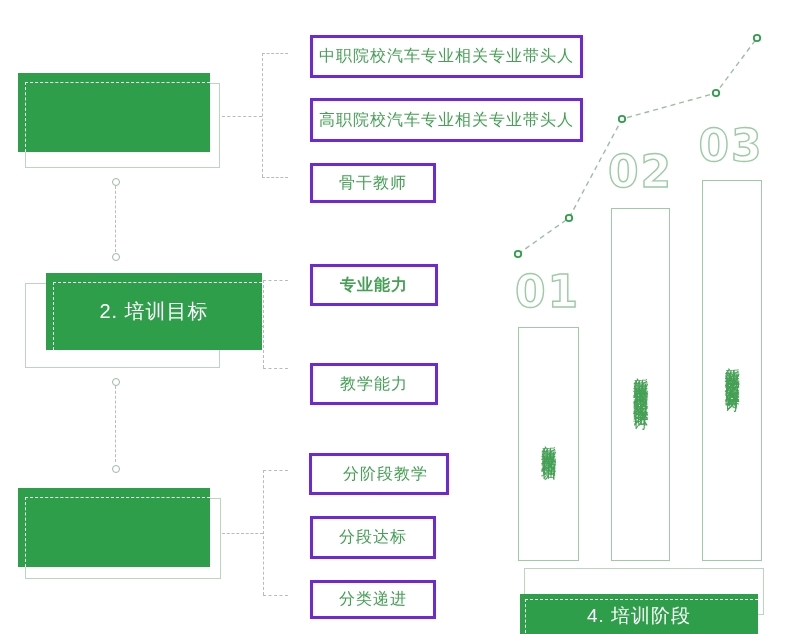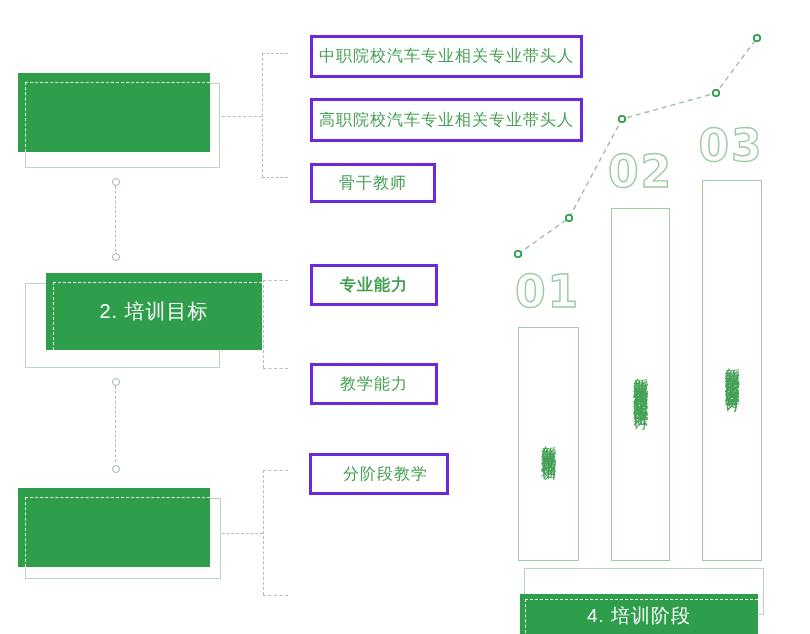--- a/index.html
+++ b/index.html
@@ -104,20 +104,26 @@
   <div class="node" style="left:112px;top:465px;"></div>
 
   <div class="outline" style="left:25px;top:498px;width:194px;height:79px;"></div>
   <div class="gbox" style="left:18px;top:488px;width:192px;height:79px;">
     <div class="dash-l"></div>
   </div>
 
   <div class="ibox" style="left:309px;top:453px;width:121px;height:36px;padding-left:13px;">
     <span>分阶段教学</span>
   </div>
+  <div class="ibox" style="left:310px;top:516px;width:120px;height:37px;">
+    <span>分段达标</span>
+  </div>
+  <div class="ibox" style="left:310px;top:580px;width:120px;height:33px;">
+    <span>分类递进</span>
+  </div>
 
   <div class="hdash" style="left:222px;top:533px;width:41px;"></div>
   <div class="vdash" style="left:263px;top:470px;height:125px;"></div>
   <div class="hdash" style="left:263px;top:470px;width:25px;"></div>
   <div class="hdash" style="left:263px;top:595px;width:25px;"></div>
 
   <svg class="trend-svg" width="280" height="245" viewBox="0 0 280 245">
       <polyline points="18,229 69,193 122,94 216,68 257,13" fill="none" stroke="#9bbfa1" stroke-width="1.4" stroke-dasharray="5 4"></polyline>
       <circle cx="18" cy="229" r="3.2" fill="#ffffff" stroke="#2f9e4b" stroke-width="1.8"></circle>
       <circle cx="69" cy="193" r="3.2" fill="#ffffff" stroke="#2f9e4b" stroke-width="1.8"></circle>

